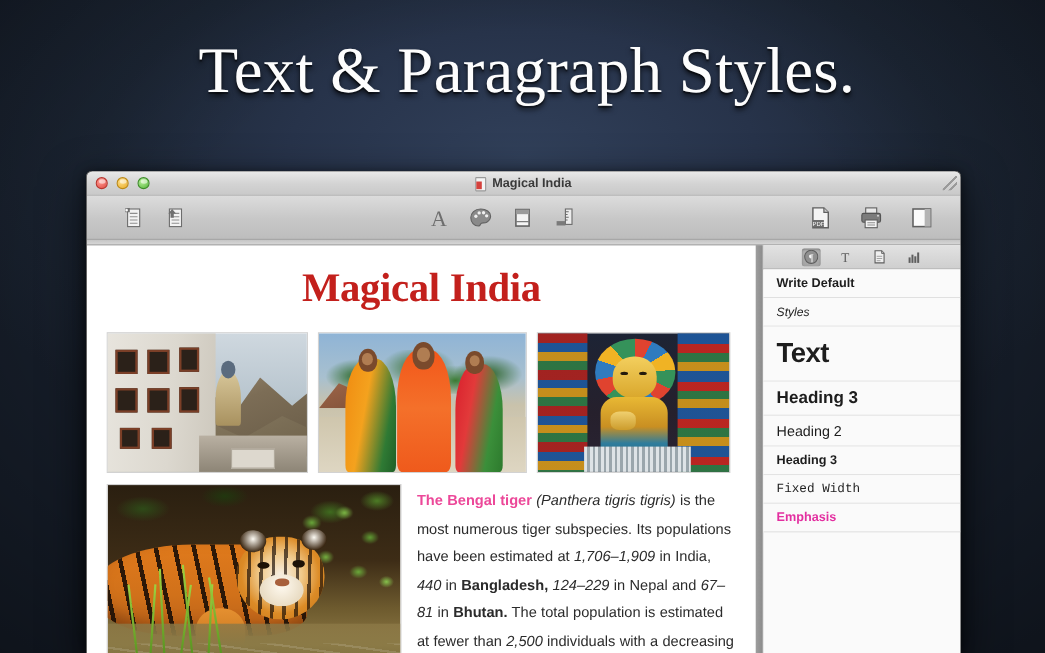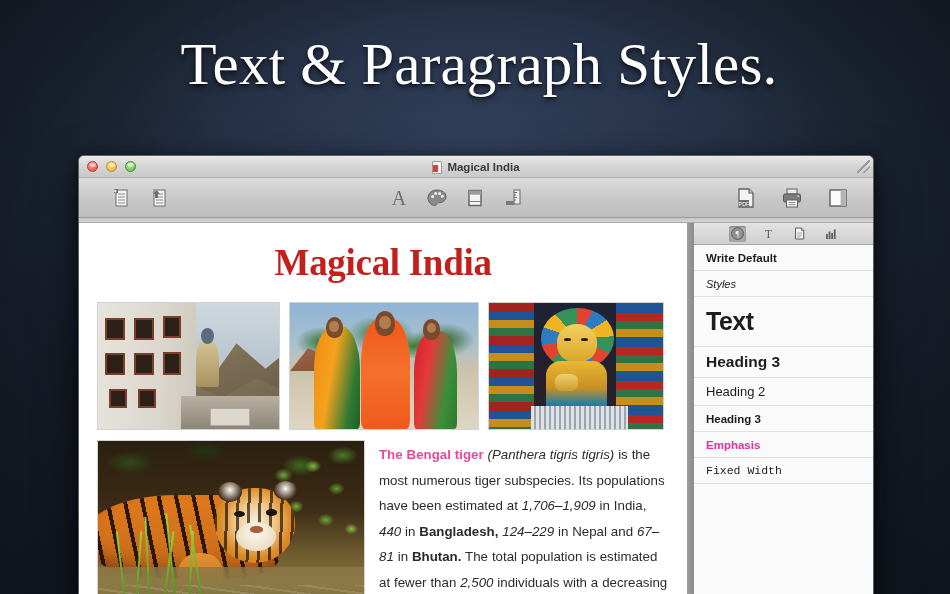--- a/index.html
+++ b/index.html
@@ -548,23 +548,23 @@
           <div class="style-row">
             <span class="st-h1">Heading 3</span>
           </div>
           <div class="style-row">
             <span class="st-h2">Heading 2</span>
           </div>
           <div class="style-row">
             <span class="st-h3">Heading 3</span>
           </div>
           <div class="style-row">
+            <span class="st-fixed">Fixed Width</span>
+          </div>
+          <div class="style-row">
             <span class="st-emph">Emphasis</span>
-          </div>
-          <div class="style-row">
-            <span class="st-fixed">Fixed Width</span>
           </div>
           <div id="inspector-fill"></div>
         </div>
     </div>
 
   </div>
 </div>
 
 </body></html>

